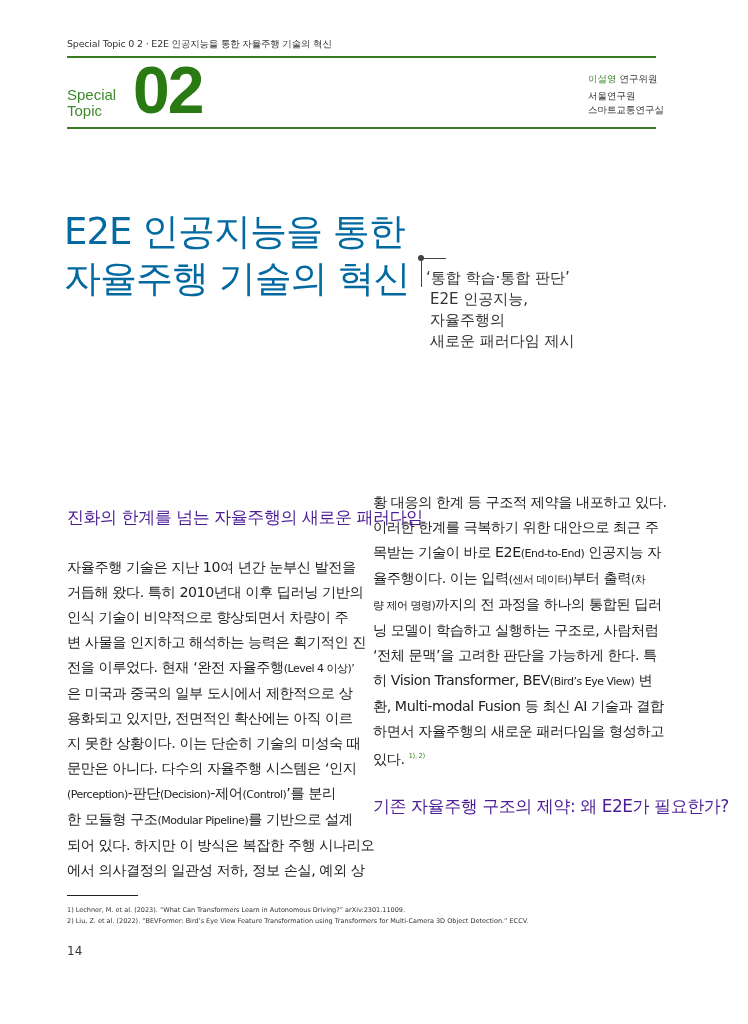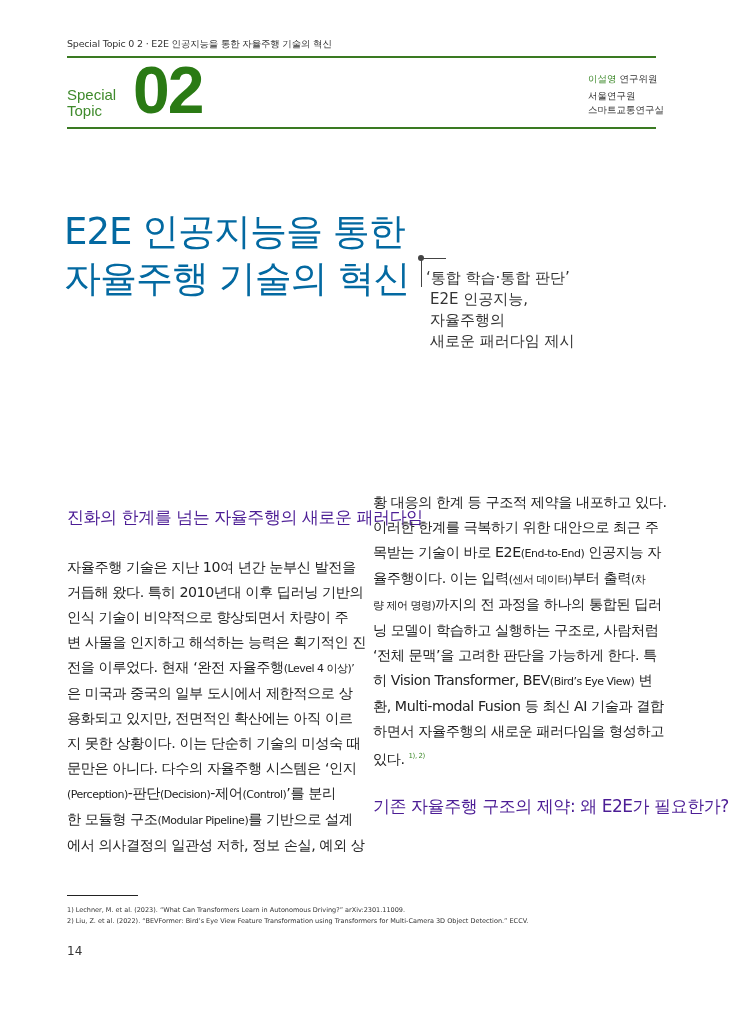--- a/index.html
+++ b/index.html
@@ -71,20 +71,21 @@
   <p>거듭해 왔다. 특히 2010년대 이후 딥러닝 기반의</p>
   <p>인식 기술이 비약적으로 향상되면서 차량이 주</p>
   <p>변 사물을 인지하고 해석하는 능력은 획기적인 진</p>
   <p><span>전을 이루었다. 현재 ‘완전 자율주행</span><span class="small">(Level 4 이상)’</span></p>
   <p>은 미국과 중국의 일부 도시에서 제한적으로 상</p>
   <p>용화되고 있지만, 전면적인 확산에는 아직 이르</p>
   <p>지 못한 상황이다. 이는 단순히 기술의 미성숙 때</p>
   <p>문만은 아니다. 다수의 자율주행 시스템은 ‘인지</p>
   <p><span class="small">(Perception)</span><span>-판단</span><span class="small">(Decision)</span><span>-제어</span><span class="small">(Control)</span><span>’를 분리</span></p>
   <p><span>한 모듈형 구조</span><span class="small">(Modular Pipeline)</span><span>를 기반으로 설계</span></p>
+  <p>되어 있다. 하지만 이 방식은 복잡한 주행 시나리오</p>
   <p>에서 의사결정의 일관성 저하, 정보 손실, 예외 상</p>
 </div>
 
 <div class="abs col right">
   <p>황 대응의 한계 등 구조적 제약을 내포하고 있다.</p>
   <p>이러한 한계를 극복하기 위한 대안으로 최근 주</p>
   <p><span>목받는 기술이 바로 E2E</span><span class="small">(End-to-End)</span><span> 인공지능 자</span></p>
   <p><span>율주행이다. 이는 입력</span><span class="small">(센서 데이터)</span><span>부터 출력</span><span class="small">(차</span></p>
   <p><span class="small">량 제어 명령)</span><span>까지의 전 과정을 하나의 통합된 딥러</span></p>
   <p>닝 모델이 학습하고 실행하는 구조로, 사람처럼</p>

